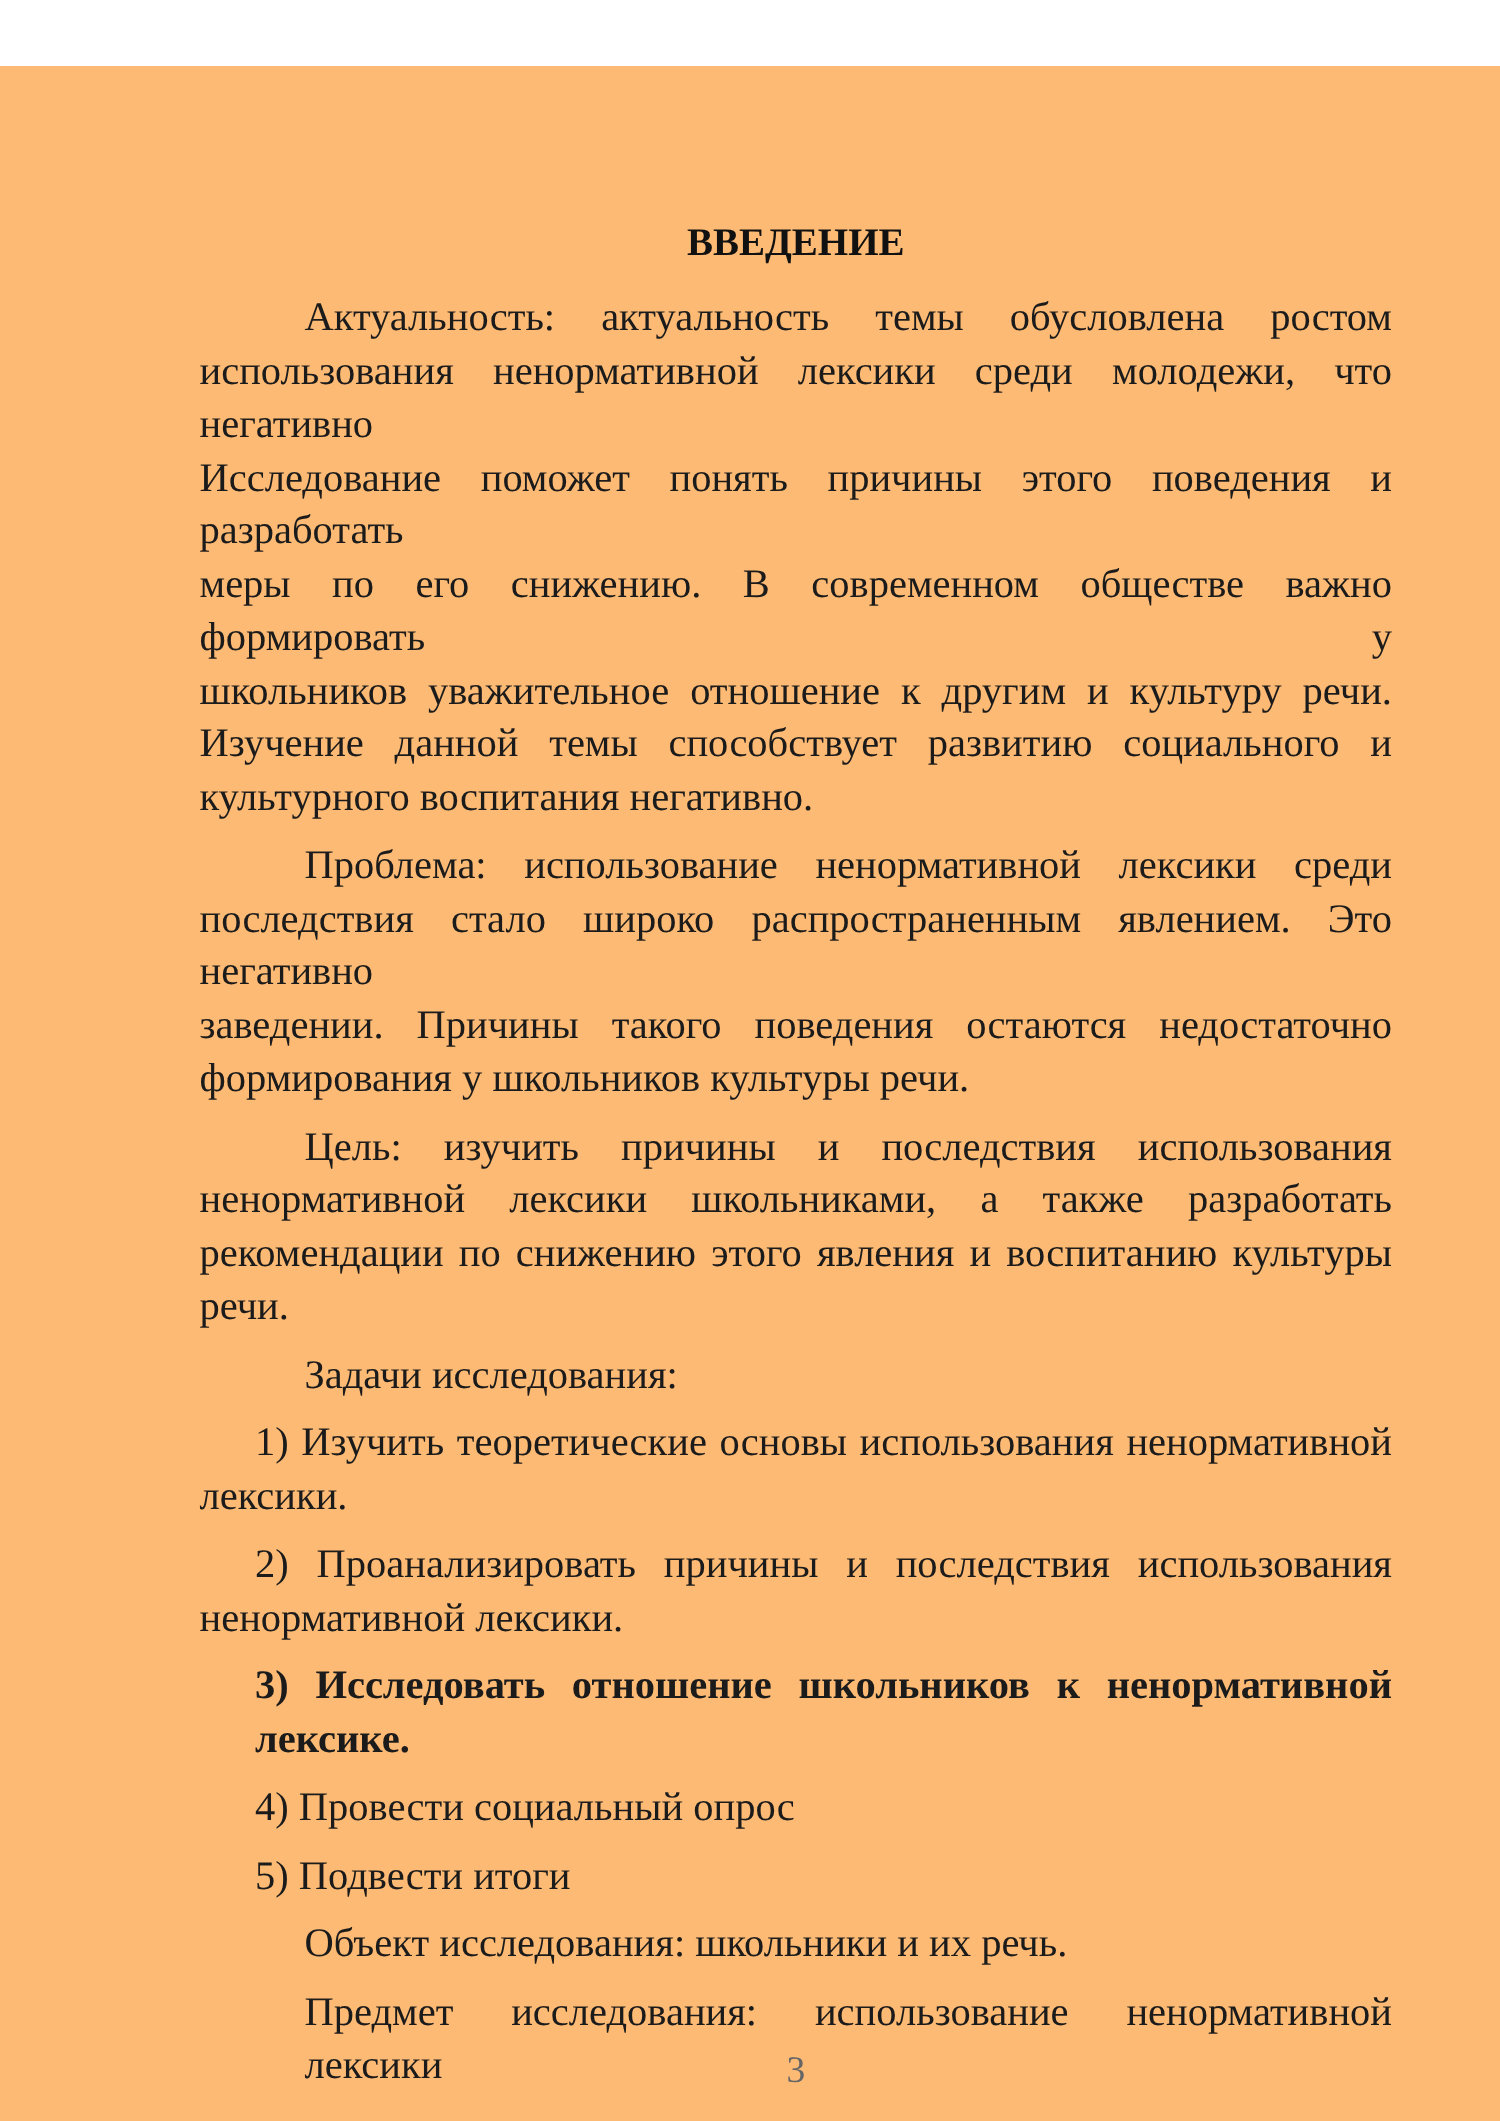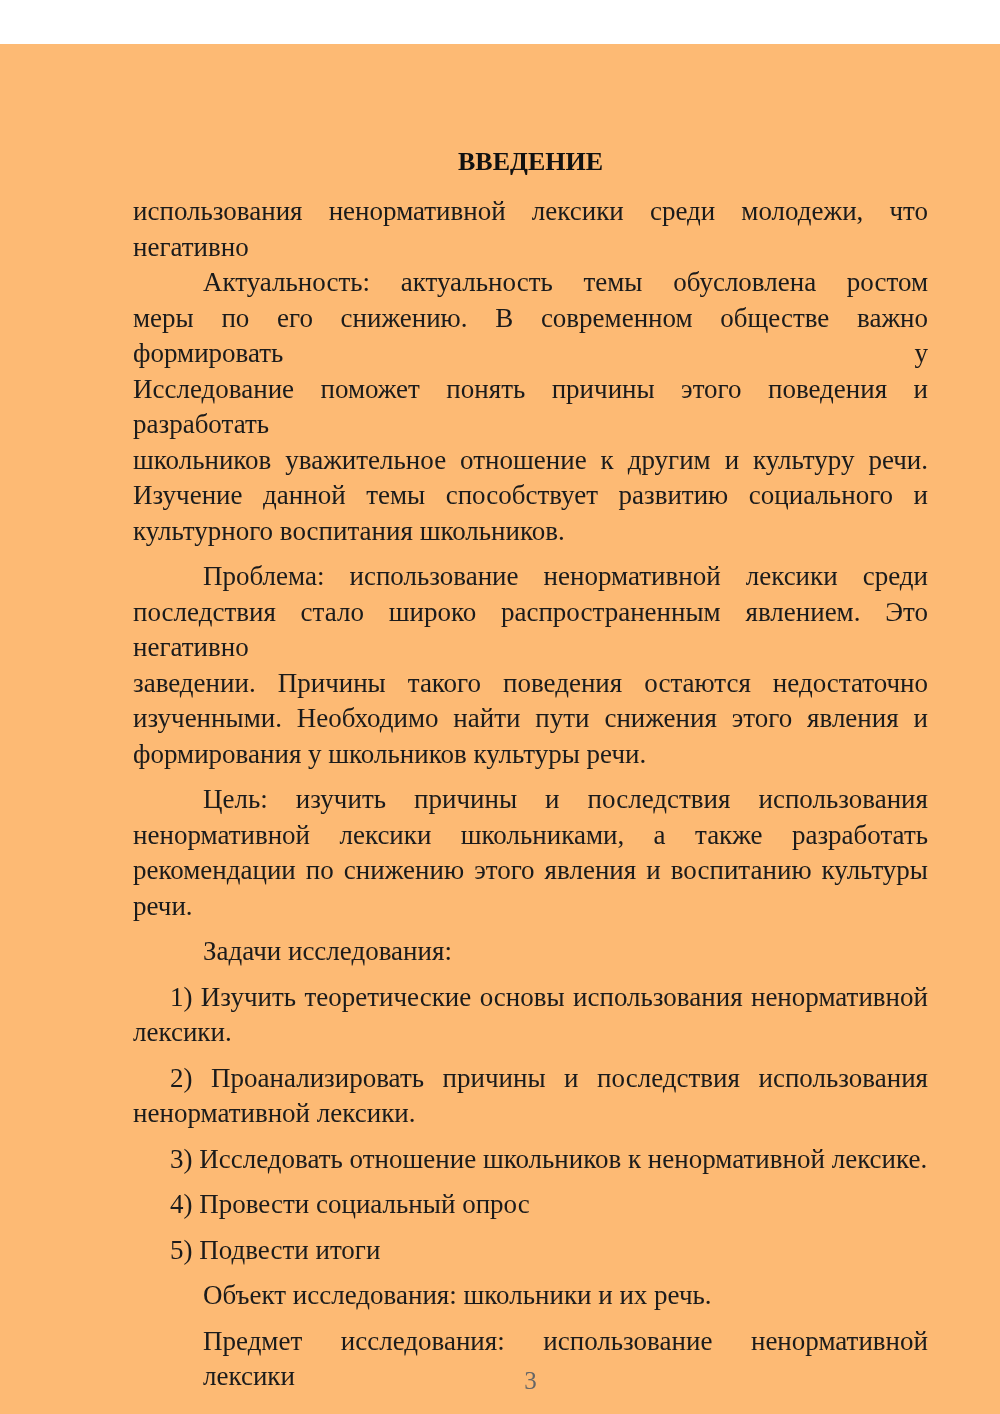--- a/index.html
+++ b/index.html
@@ -57,53 +57,52 @@
   }
 </style>
 </head>
 <body>
 
 <div class="page">
   <div class="content">
     <h1 class="doc-title">ВВЕДЕНИЕ</h1>
     <div id="doc-body">
         <div class="para">
+          <div class="line fill" style="padding-left: 70px;">Актуальность: актуальность темы обусловлена ростом</div>
           <div class="line fill">использования ненормативной лексики среди молодежи, что негативно</div>
-          <div class="line fill" style="padding-left: 70px;">Актуальность: актуальность темы обусловлена ростом</div>
+          <div class="line fill">Исследование поможет понять причины этого поведения и разработать</div>
           <div class="line fill">меры по его снижению. В современном обществе важно формировать у</div>
-          <div class="line fill">Исследование поможет понять причины этого поведения и разработать</div>
           <div class="line fill">школьников уважительное отношение к другим и культуру речи.</div>
           <div class="line fill">Изучение данной темы способствует развитию социального и</div>
-          <div class="line">культурного воспитания школьников.</div>
+          <div class="line">культурного воспитания негативно.</div>
         </div>
         <div class="para">
           <div class="line fill" style="padding-left: 70px;">Проблема: использование ненормативной лексики среди</div>
           <div class="line fill">последствия стало широко распространенным явлением. Это негативно</div>
           <div class="line fill">заведении. Причины такого поведения остаются недостаточно</div>
-          <div class="line fill">изученными. Необходимо найти пути снижения этого явления и</div>
           <div class="line">формирования у школьников культуры речи.</div>
         </div>
         <div class="para">
           <div class="line fill" style="padding-left: 70px;">Цель: изучить причины и последствия использования</div>
           <div class="line fill">ненормативной лексики школьниками, а также разработать</div>
           <div class="line">рекомендации по снижению этого явления и воспитанию культуры речи.</div>
         </div>
         <div class="para">
           <div class="line" style="padding-left: 70px;">Задачи исследования:</div>
         </div>
         <div class="para">
           <div class="line fill" style="padding-left: 37px;">1) Изучить теоретические основы использования ненормативной</div>
           <div class="line">лексики.</div>
         </div>
         <div class="para">
           <div class="line fill" style="padding-left: 37px;">2) Проанализировать причины и последствия использования</div>
           <div class="line">ненормативной лексики.</div>
         </div>
         <div class="para">
-          <div class="line" style="padding-left: 37px;">3) Исследовать отношение школьников к ненормативной лексике.</div>
+          <div class="line" style="padding-left: 37px; font-weight: bold;">3) Исследовать отношение школьников к ненормативной лексике.</div>
         </div>
         <div class="para">
           <div class="line" style="padding-left: 37px;">4) Провести социальный опрос</div>
         </div>
         <div class="para">
           <div class="line" style="padding-left: 37px;">5) Подвести итоги</div>
         </div>
         <div class="para">
           <div class="line" style="padding-left: 70px;">Объект исследования: школьники и их речь.</div>
         </div>

